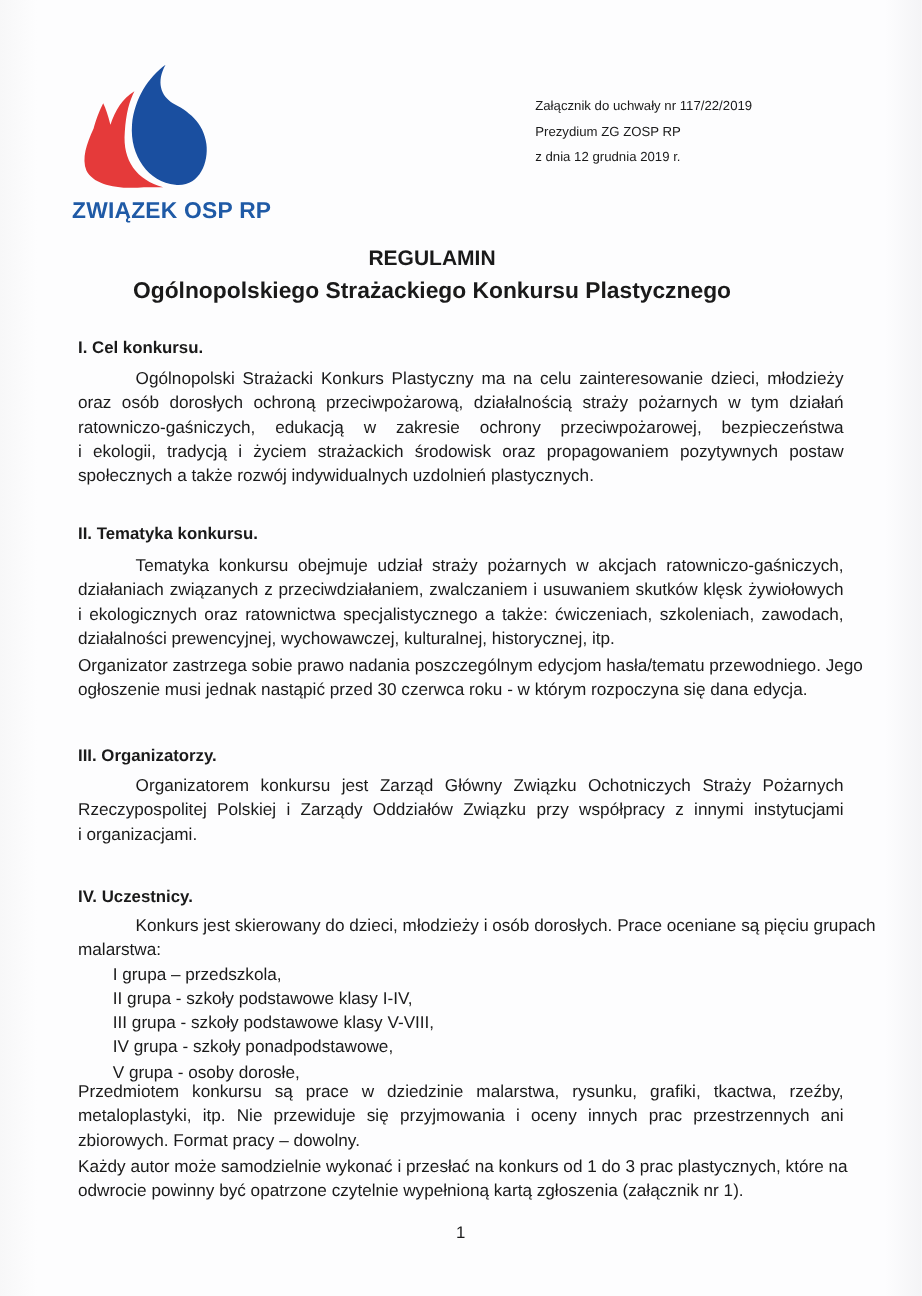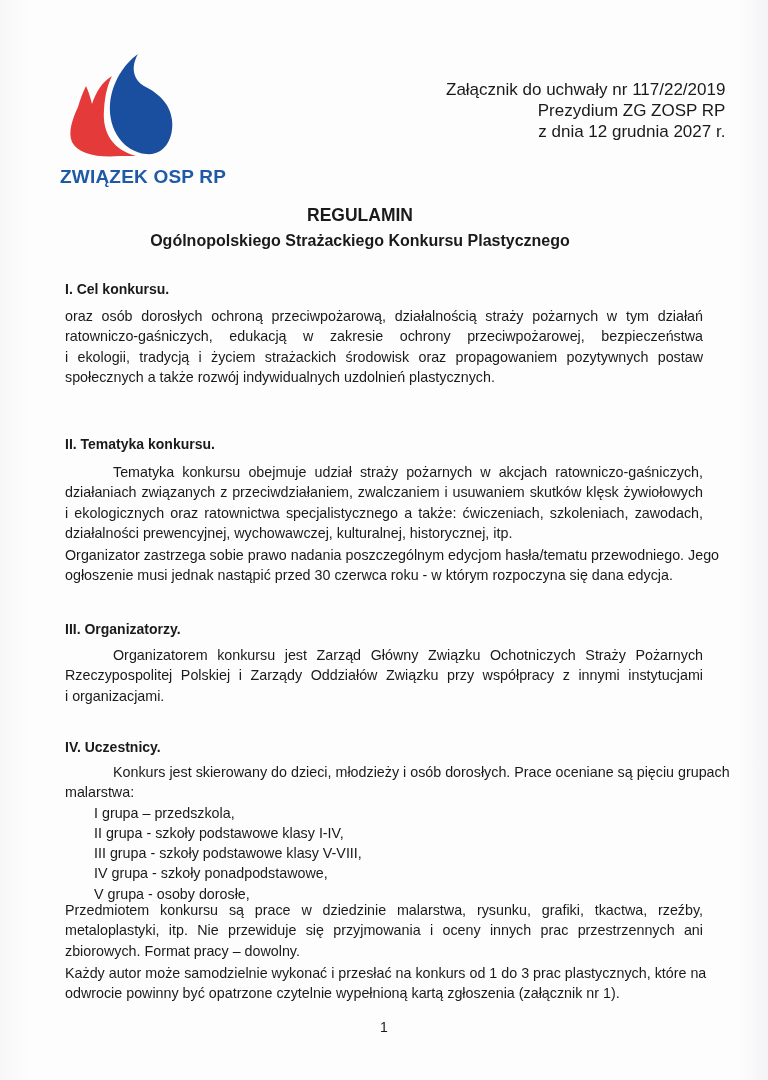--- a/index.html
+++ b/index.html
@@ -41,41 +41,40 @@
       font-weight: bold;
       font-size: 19px;
       color: #1f5aa6;
       letter-spacing: 0.2px;
       white-space: nowrap;
     }
     .attachment {
       position: absolute;
       left: 446px;
       top: 79px;
-      font-size: 17px;
+      font-size: 11px;
       line-height: 21px;
       color: #1a1a1a;
-      text-align: right;
     }
     .attachment div { white-space: nowrap; }
     .title {
       position: absolute;
       left: 0;
       width: 720px;
       text-align: center;
       font-weight: bold;
       color: #1a1a1a;
     }
     .title.main {
       top: 205px;
       font-size: 17.5px;
     }
     .title.sub {
       top: 232px;
-      font-size: 16px;
+      font-size: 19px;
     }
     .section-heading {
       position: absolute;
       left: 65px;
       font-weight: bold;
       font-size: 14px;
       color: #1a1a1a;
       white-space: nowrap;
     }
     .para {
@@ -125,28 +124,29 @@
       <path d="M16 55 C 10 68, 6 80, 10 90 C 16 102, 36 106, 58 104 L 74 104 C 52 98, 40 82, 42 58 C 43 42, 46 32, 50 24 C 40 30, 34 40, 30 52 C 28 44, 26 38, 24 34 C 20 42, 18 48, 16 55 Z" fill="#e53a3a"></path>
 
       <path d="M76 2 C 62 12, 50 30, 48 52 C 46 78, 62 100, 84 102 C 104 104, 112 84, 110 68 C 108 50, 94 40, 82 34 C 72 28, 68 16, 76 2 Z" fill="#1a4fa0"></path>
     </svg>
     <div class="logo-text">ZWIĄZEK OSP RP</div>
   </div>
 
   <div class="attachment">
     <div>Załącznik do uchwały nr 117/22/2019</div>
     <div>Prezydium ZG ZOSP RP</div>
-    <div>z dnia 12 grudnia 2027 r.</div>
+    <div>z dnia 12 grudnia 2019 r.</div>
   </div>
 
   <div class="title main">REGULAMIN</div>
   <div class="title sub">Ogólnopolskiego Strażackiego Konkursu Plastycznego</div>
 
   <div class="section-heading" style="top:281px;">I. Cel konkursu.</div>
   <div class="para" style="top:306px;">
+    <span class="line indent">Ogólnopolski Strażacki Konkurs Plastyczny ma na celu zainteresowanie dzieci, młodzieży</span>
     <span class="line">oraz osób dorosłych ochroną przeciwpożarową, działalnością straży pożarnych w tym działań</span>
     <span class="line">ratowniczo-gaśniczych, edukacją w zakresie ochrony przeciwpożarowej, bezpieczeństwa</span>
     <span class="line">i ekologii, tradycją i życiem strażackich środowisk oraz propagowaniem pozytywnych postaw</span>
     <span class="line last">społecznych a także rozwój indywidualnych uzdolnień plastycznych.</span>
   </div>
 
   <div class="section-heading" style="top:436px;">II. Tematyka konkursu.</div>
   <div class="para" style="top:462px;">
     <span class="line indent">Tematyka konkursu obejmuje udział straży pożarnych w akcjach ratowniczo-gaśniczych,</span>
     <span class="line">działaniach związanych z przeciwdziałaniem, zwalczaniem i usuwaniem skutków klęsk żywiołowych</span>

